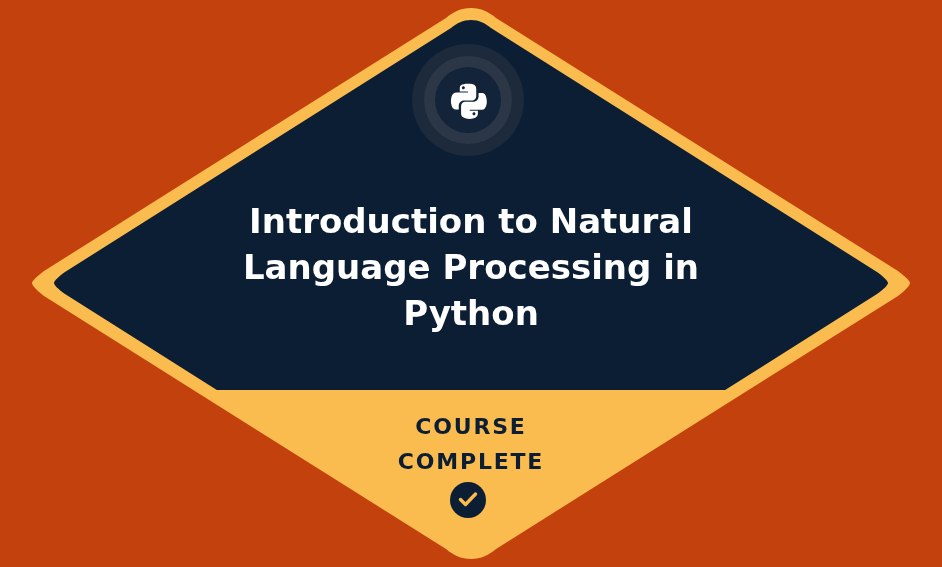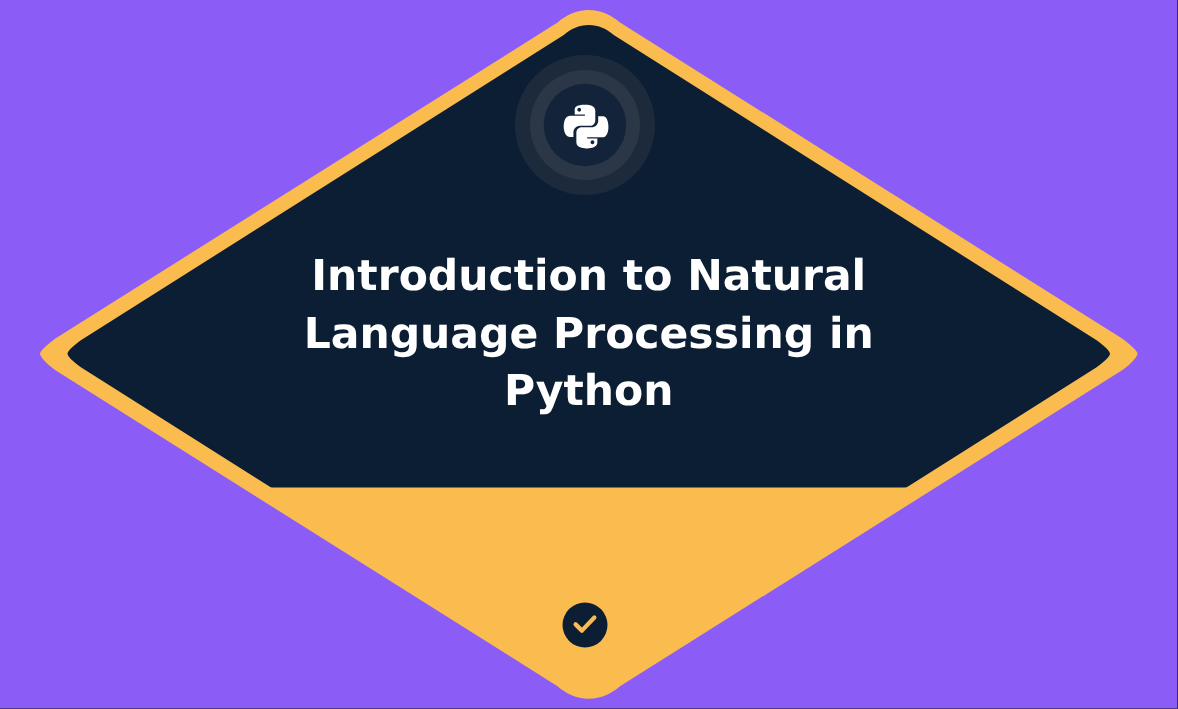--- a/index.html
+++ b/index.html
@@ -12,21 +12,21 @@
     width: 942px;
     height: 567px;
     overflow: hidden;
     font-family: "Liberation Sans", sans-serif;
   }
 
   #badge-canvas {
     position: relative;
     width: 942px;
     height: 567px;
-    background: #8b5cf6;
+    background: #c2410c;
   }
 
   #badge-svg {
     position: absolute;
     left: 0;
     top: 0;
     width: 942px;
     height: 567px;
     display: block;
   }
@@ -201,20 +201,22 @@
                0 2.5-2 4.5-4.4 4.5
                -2.4 0-4.4-2-4.4-4.5
                0-2.4 1.9-4.4 4.4-4.4z"></path>
     </svg>
   </div>
 
   <div class="title-block">Introduction to Natural
 Language Processing in
 Python</div>
 
+  <div class="footer-block">COURSE
+COMPLETE</div>
 
   <div class="check-badge">
     <svg viewBox="0 0 20 18">
       <path d="M2.5 8.5 L7.5 13.5 L17.5 3" stroke="#fbbc4f" stroke-width="3.4" stroke-linecap="round" stroke-linejoin="round" fill="none"></path>
     </svg>
   </div>
 
 </div>
 
 </body></html>

